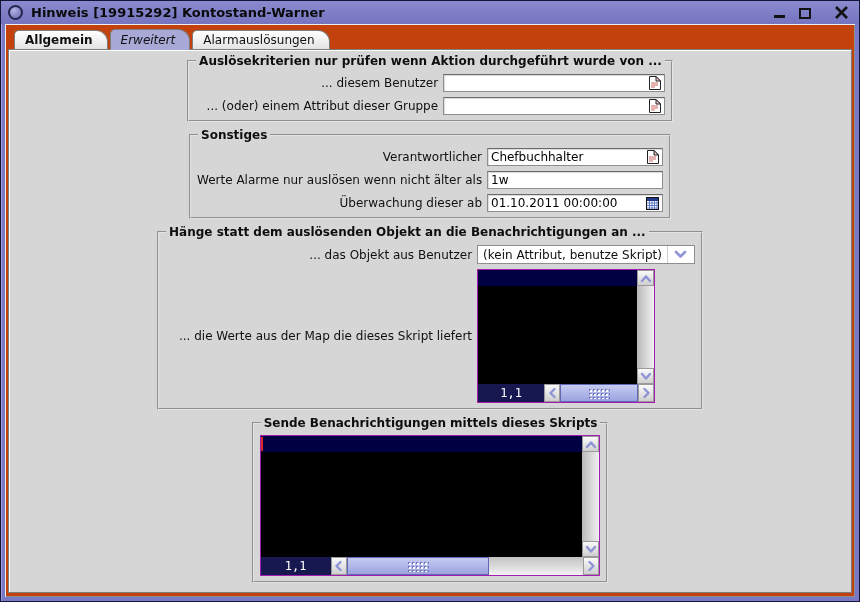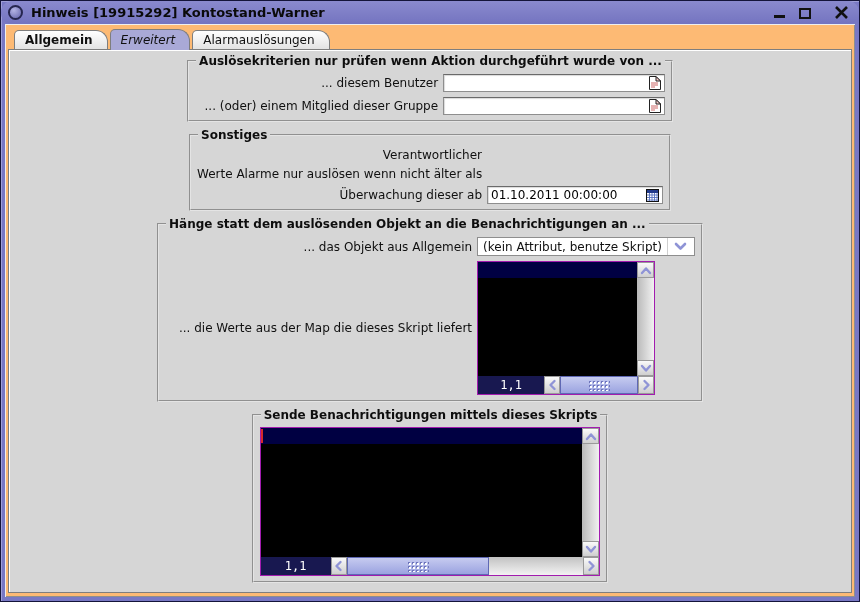--- a/index.html
+++ b/index.html
@@ -5,31 +5,31 @@
   * { box-sizing: border-box; margin: 0; padding: 0; }
   html,body { width: 860px; height: 602px; }
   body { font-family: "DejaVu Sans","Liberation Sans",sans-serif; font-size: 12px; color:#101010; background:#14143a; }
 
   
   .window { width:860px; height:602px; background:#7878c4; border:1px solid #14143a;
             box-shadow: inset 1px 1px 0 #9f9fd8; display:flex; flex-direction:column; }
 
   
   .titlebar { height:23px; flex:0 0 23px; display:flex; align-items:center; padding:0 8px 0 7px;
-              background: linear-gradient(#8a8ace,#7474c0); border-radius: 11px; }
+              background: linear-gradient(#8a8ace,#7474c0); }
   .win-icon { width:15px; height:15px; border-radius:50%; border:2px solid #26264f;
               background: radial-gradient(circle at 35% 30%, #b4b4e4, #6464ac); flex:0 0 auto; }
   .win-title { font-weight:bold; font-size:13px; color:#0a0a0a; margin-left:8px; flex:1;
                white-space:nowrap; overflow:hidden; }
   .win-btn { width:20px; height:18px; display:flex; align-items:center; justify-content:center;
              margin-left:6px; cursor:pointer; }
   .win-btn.close { margin-left:16px; }
 
   
-  .client { flex:1; margin:0 4px 4px 4px; background:#fdba74; min-height:0;
+  .client { flex:1; margin:0 4px 4px 4px; background:#c2410c; min-height:0;
             box-shadow: inset 1px 1px 0 #efefef, inset -1px -1px 0 #8e8e8e;
             display:flex; flex-direction:column; padding:3px 3px 4px 3px; }
 
   .tabbar { display:flex; align-items:flex-end; padding-left:6px; height:22px; flex:0 0 22px; position:relative; z-index:2; }
   .tab { border:1px solid #7e7e7e; border-bottom:none; border-radius:5px 12px 0 0;
          padding:2px 14px 2px 10px; margin-right:2px; cursor:pointer;
          background: linear-gradient(#ffffff,#e3e3e3); white-space:nowrap; }
   .tab.bold { font-weight:bold; }
   .tab.selected { background:#a9a9d7; padding-top:3px; padding-bottom:3px; margin-bottom:-1px;font-style:italic; }
 
@@ -140,61 +140,74 @@
             <span class="fbtn">
               <svg width="13" height="14" viewBox="0 0 13 14">
                 <path d="M1.5 .5 H8 L12.5 5 V13.5 H1.5 Z" fill="#ffffff" stroke="#222"></path>
                 <path d="M8 .5 V5 H12.5 Z" fill="#f4c6c6" stroke="#222"></path>
                 <path d="M3 7 H10 M3 9 H10 M3 11 H7" stroke="#cc6666" stroke-width="1"></path>
               </svg>
             </span>
           </div>
         </div>
         <div class="frow">
-          <div class="flabel">... (oder) einem Mitglied dieser Gruppe</div>
+          <div class="flabel">... (oder) einem Attribut dieser Gruppe</div>
           <div class="tfield">
             <input value="" style="">
             <span class="fbtn">
               <svg width="13" height="14" viewBox="0 0 13 14">
                 <path d="M1.5 .5 H8 L12.5 5 V13.5 H1.5 Z" fill="#ffffff" stroke="#222"></path>
                 <path d="M8 .5 V5 H12.5 Z" fill="#f4c6c6" stroke="#222"></path>
                 <path d="M3 7 H10 M3 9 H10 M3 11 H7" stroke="#cc6666" stroke-width="1"></path>
               </svg>
             </span>
           </div>
         </div>
       </fieldset>
 
       <fieldset class="s2">
         <legend>Sonstiges</legend>
         <div class="frow">
           <div class="flabel">Verantwortlicher</div>
+          <div class="tfield">
+            <input value="Chefbuchhalter" style="">
+            <span class="fbtn">
+              <svg width="13" height="14" viewBox="0 0 13 14">
+                <path d="M1.5 .5 H8 L12.5 5 V13.5 H1.5 Z" fill="#ffffff" stroke="#222"></path>
+                <path d="M8 .5 V5 H12.5 Z" fill="#f4c6c6" stroke="#222"></path>
+                <path d="M3 7 H10 M3 9 H10 M3 11 H7" stroke="#cc6666" stroke-width="1"></path>
+              </svg>
+            </span>
+          </div>
         </div>
         <div class="frow">
           <div class="flabel">Werte Alarme nur auslösen wenn nicht älter als</div>
+          <div class="tfield">
+            <input value="1w" style="">
+          </div>
         </div>
         <div class="frow">
           <div class="flabel">Überwachung dieser ab</div>
           <div class="tfield">
             <input value="01.10.2011 00:00:00" style="">
             <span class="fbtn">
               <svg width="13" height="13" viewBox="0 0 13 13">
                 <rect x="0.5" y="0.5" width="12" height="12" fill="#ffffff" stroke="#111"></rect>
                 <rect x="1" y="1" width="11" height="3" fill="#223a8c"></rect>
                 <path d="M1 6 H12 M1 8.5 H12 M1 11 H12 M3.5 4 V12 M6 4 V12 M8.5 4 V12 M11 4 V12" stroke="#5570c0" stroke-width="0.9"></path>
               </svg>
             </span>
           </div>
         </div>
       </fieldset>
 
       <fieldset class="s3">
         <legend>Hänge statt dem auslösenden Objekt an die Benachrichtigungen an ...</legend>
         <div class="frow">
-          <div class="flabel">... das Objekt aus Allgemein</div>
+          <div class="flabel">... das Objekt aus Benutzer</div>
           <div class="combo">
             <div class="combo-value">(kein Attribut, benutze Skript)</div>
             <div class="combo-sep"></div>
             <div class="combo-btn">
               <svg width="13" height="9">
                 <polyline points="2,2 6.5,6.5 11,2" fill="none" stroke="#8f94d6" stroke-width="2.6" stroke-linecap="round" stroke-linejoin="round"></polyline>
               </svg>
             </div>
           </div>
         </div>

